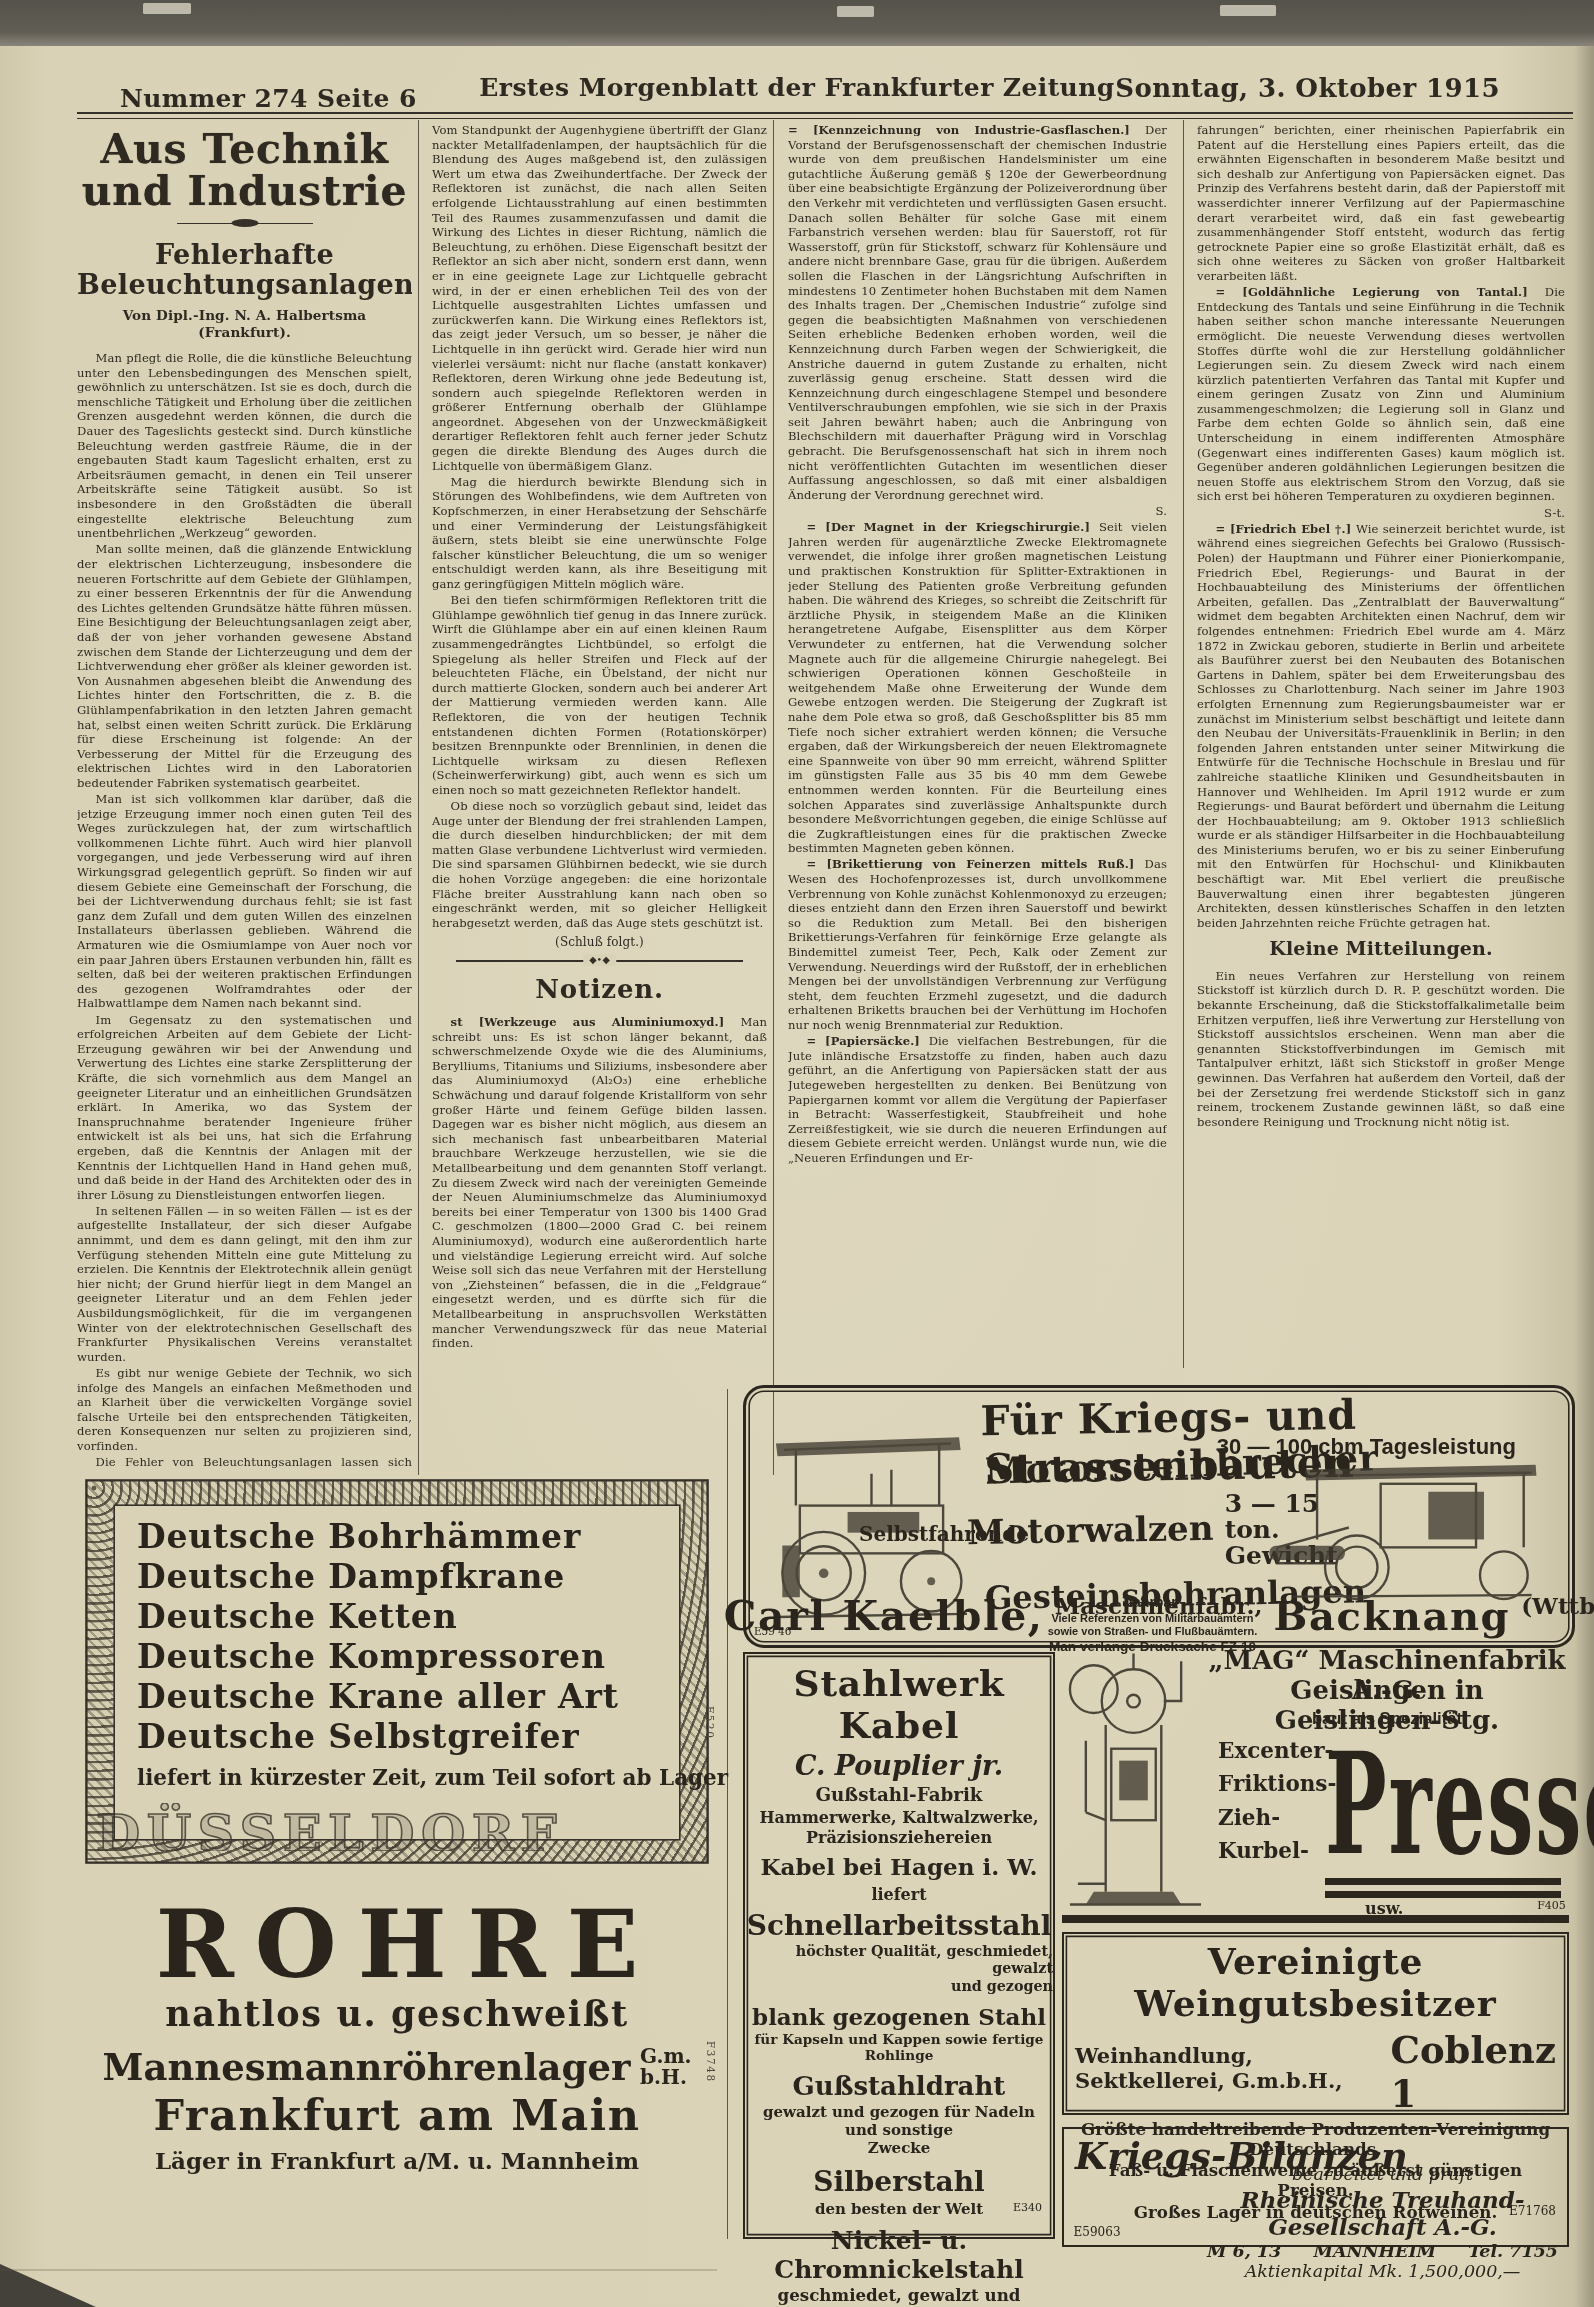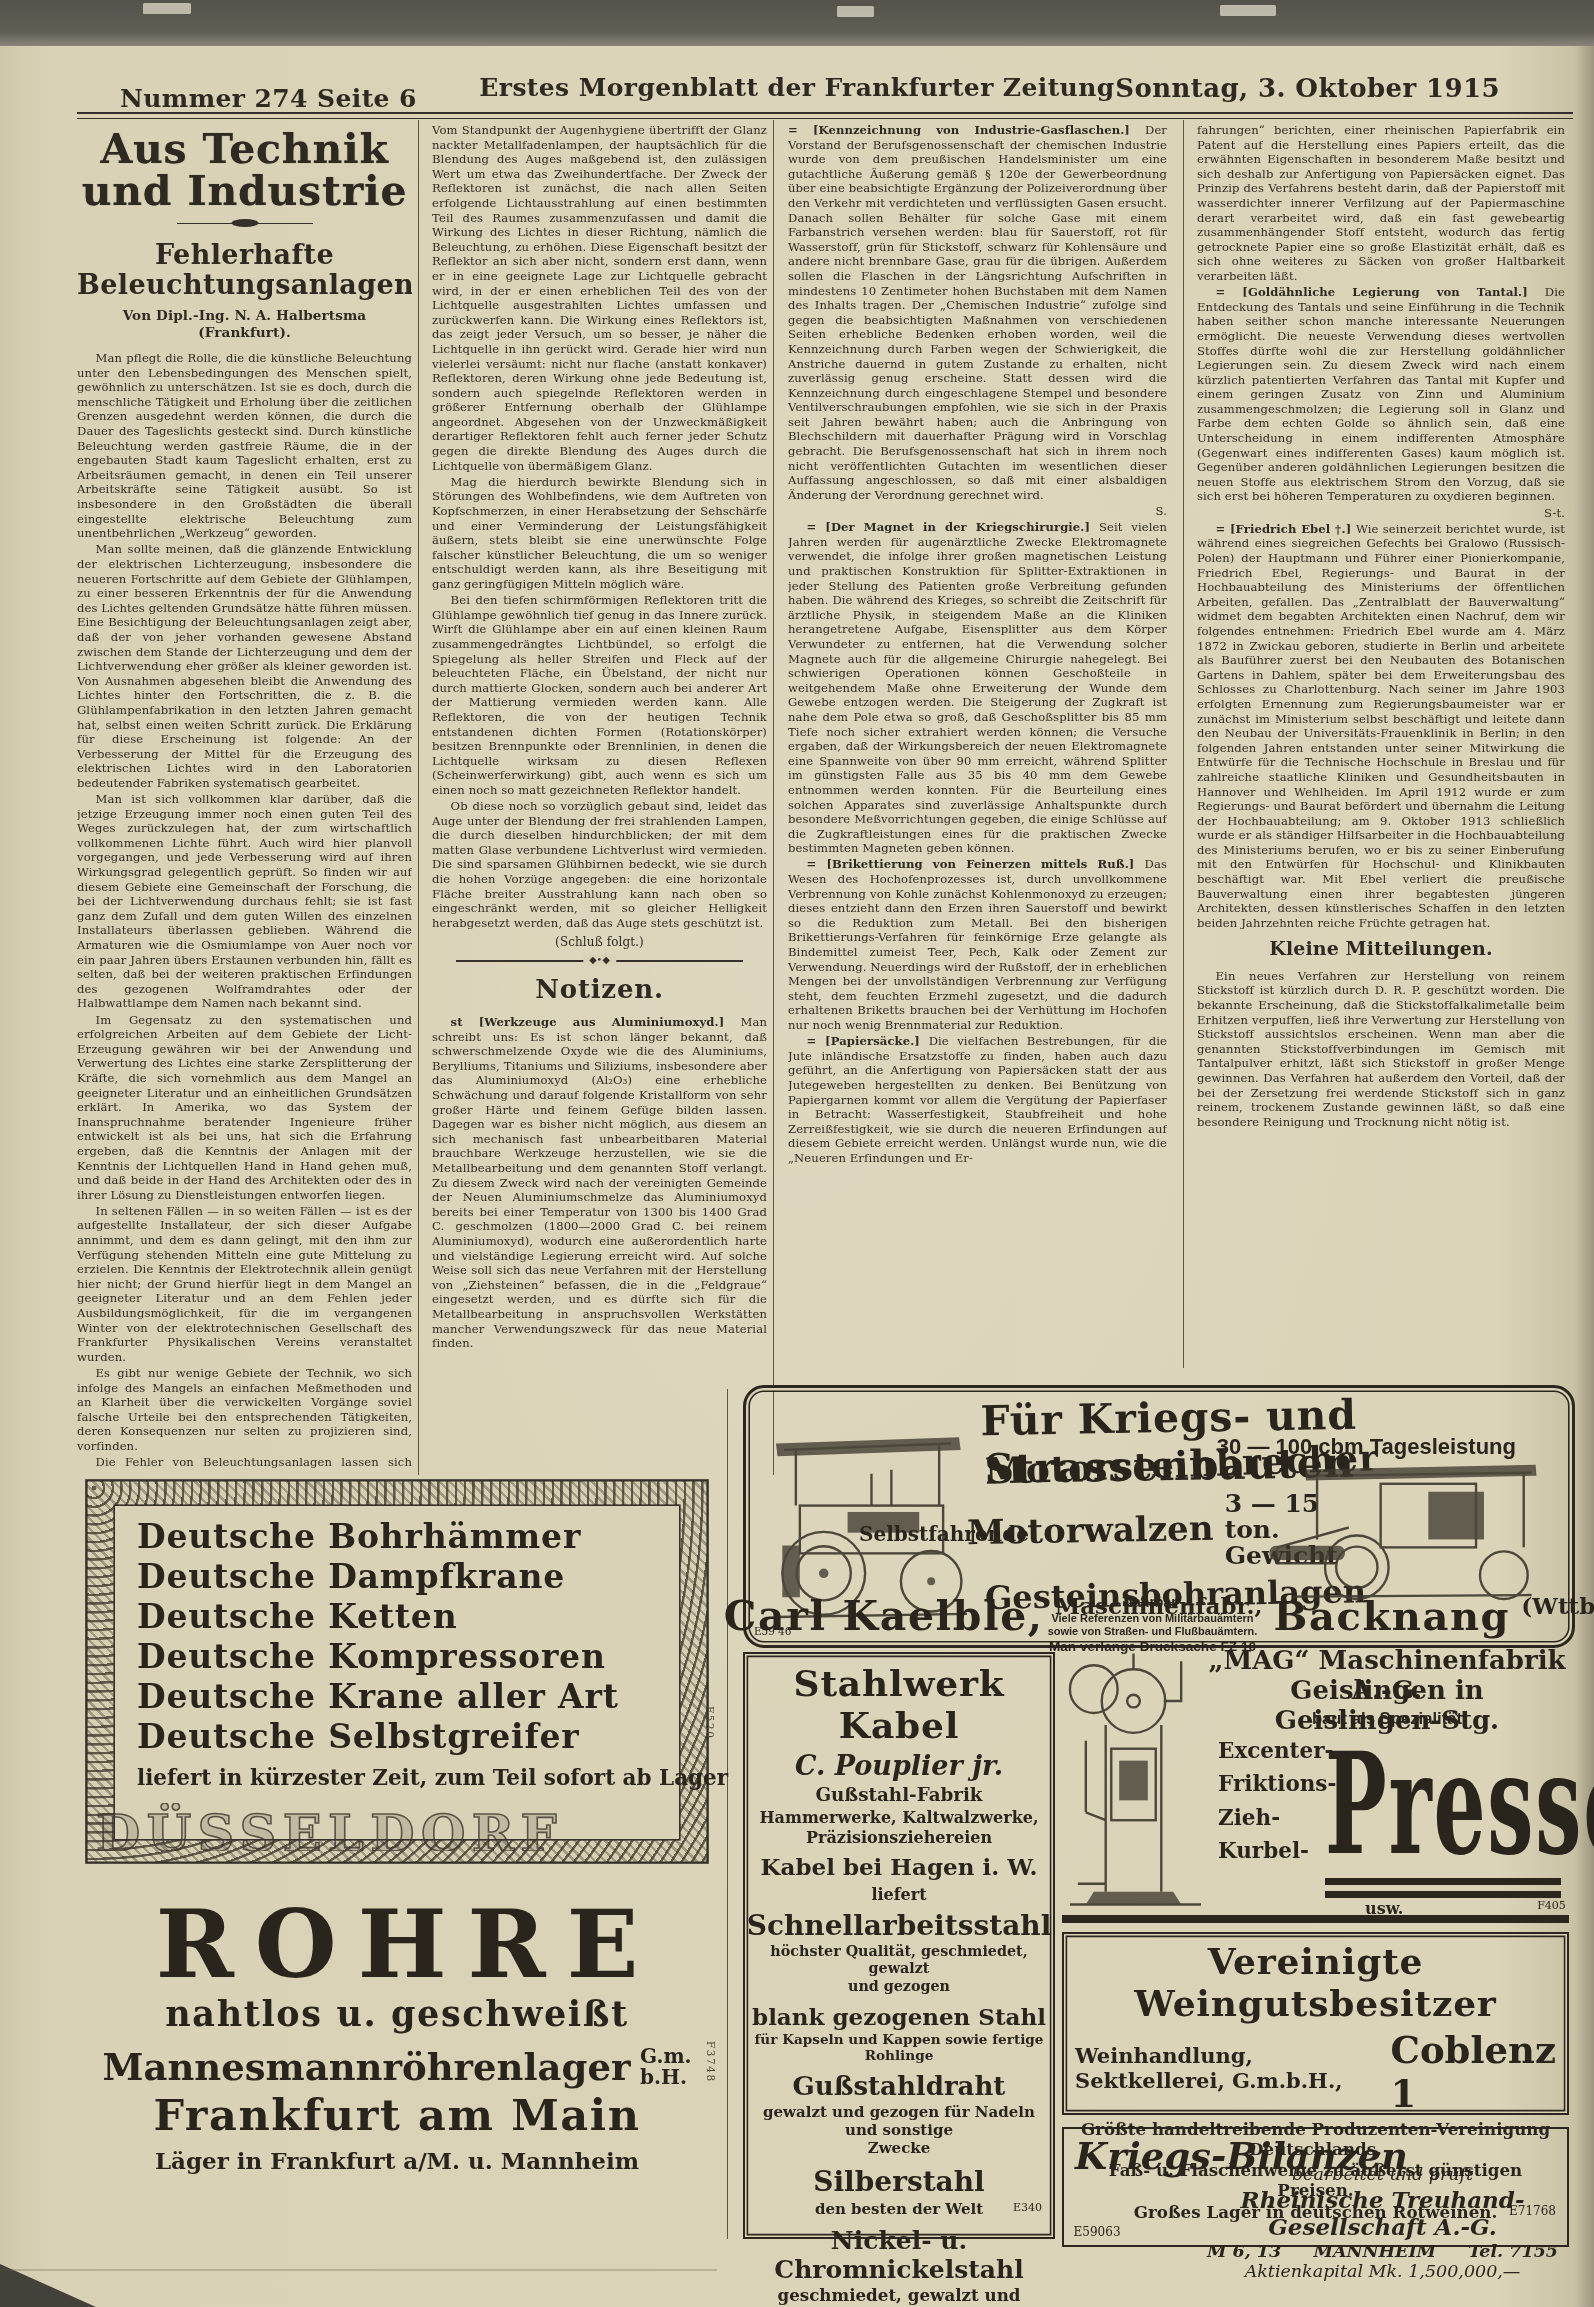--- a/index.html
+++ b/index.html
@@ -114,21 +114,21 @@
   .ad-stahl{position:absolute;left:743px;top:1652px;width:312px;height:587px;
       border:2.4px solid #2b271f;box-shadow:inset 0 0 0 1.6px #d9d2b6, inset 0 0 0 3.2px #2b271f;
       text-align:center;box-sizing:border-box;padding-top:8px;}
   .st1{font-size:36px;font-weight:700;letter-spacing:0.8px;}
   .st2{font-size:27px;font-weight:700;margin-top:4px;font-style:italic;}
   .st3{font-size:18.3px;font-weight:700;margin-top:3.2px;}
   .st4{font-size:16px;font-weight:700;line-height:1.2;margin-top:3.2px;}
   .st5{font-size:23px;font-weight:700;margin-top:6.4px;}
   .st6{font-size:16px;font-weight:700;margin-top:4.8px;}
   .st7{font-size:28px;font-weight:700;margin-top:4.8px;}
-  .st8{font-size:14.3px;font-weight:700;line-height:1.2;margin-top:1.6px;}
+  .st8{font-size:14.3px;font-weight:700;line-height:1.2;margin-top:1.6px;text-align:right;}
   .st9{font-size:23px;font-weight:700;margin-top:8px;}
   .st10{font-size:13.6px;font-weight:700;margin-top:1.6px;}
   .st11{font-size:26px;font-weight:700;margin-top:8px;}
   .st12{font-size:15px;font-weight:700;line-height:1.2;margin-top:1.6px;}
   .st13{font-size:28px;font-weight:700;margin-top:8px;}
   .st14{font-size:15px;font-weight:700;margin-top:1.6px;position:relative;}
   .st14 .code{position:absolute;right:11px;top:1.6px;font-size:11px;font-weight:400;}
   .st15{font-size:25px;font-weight:700;margin-top:8px;letter-spacing:0;}
   .st16{font-size:16.7px;font-weight:700;margin-top:1.6px;}
 

